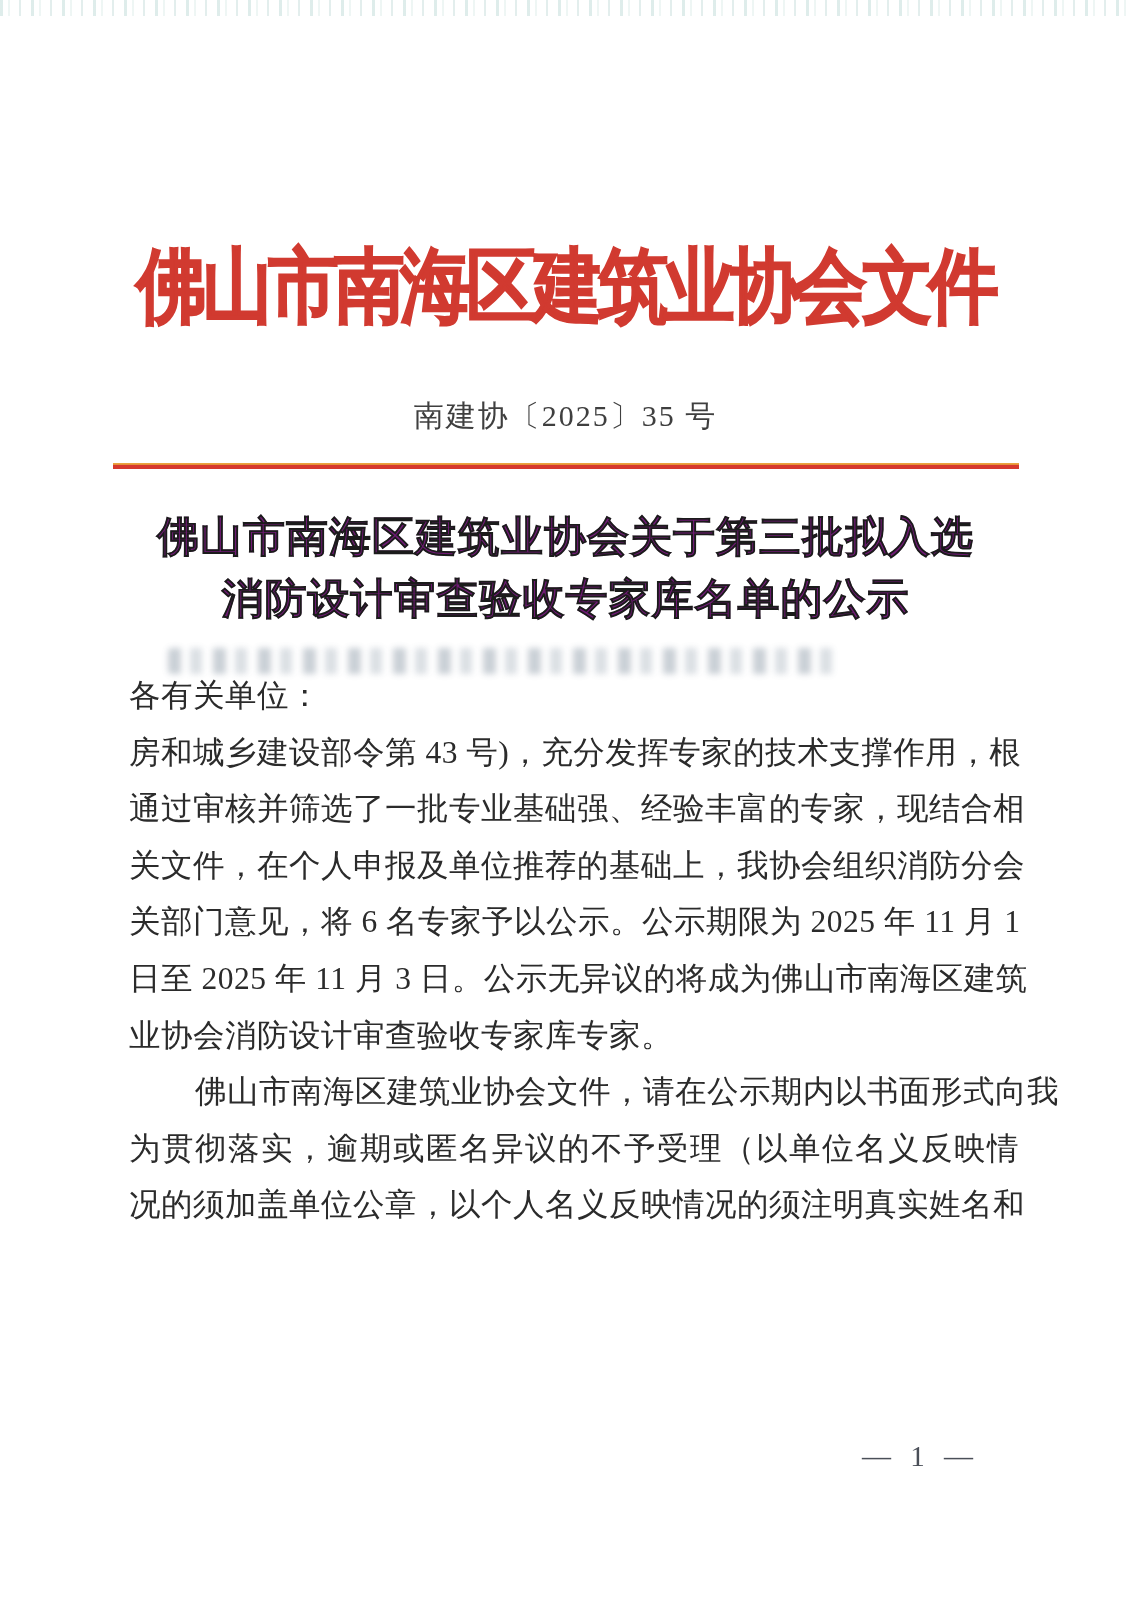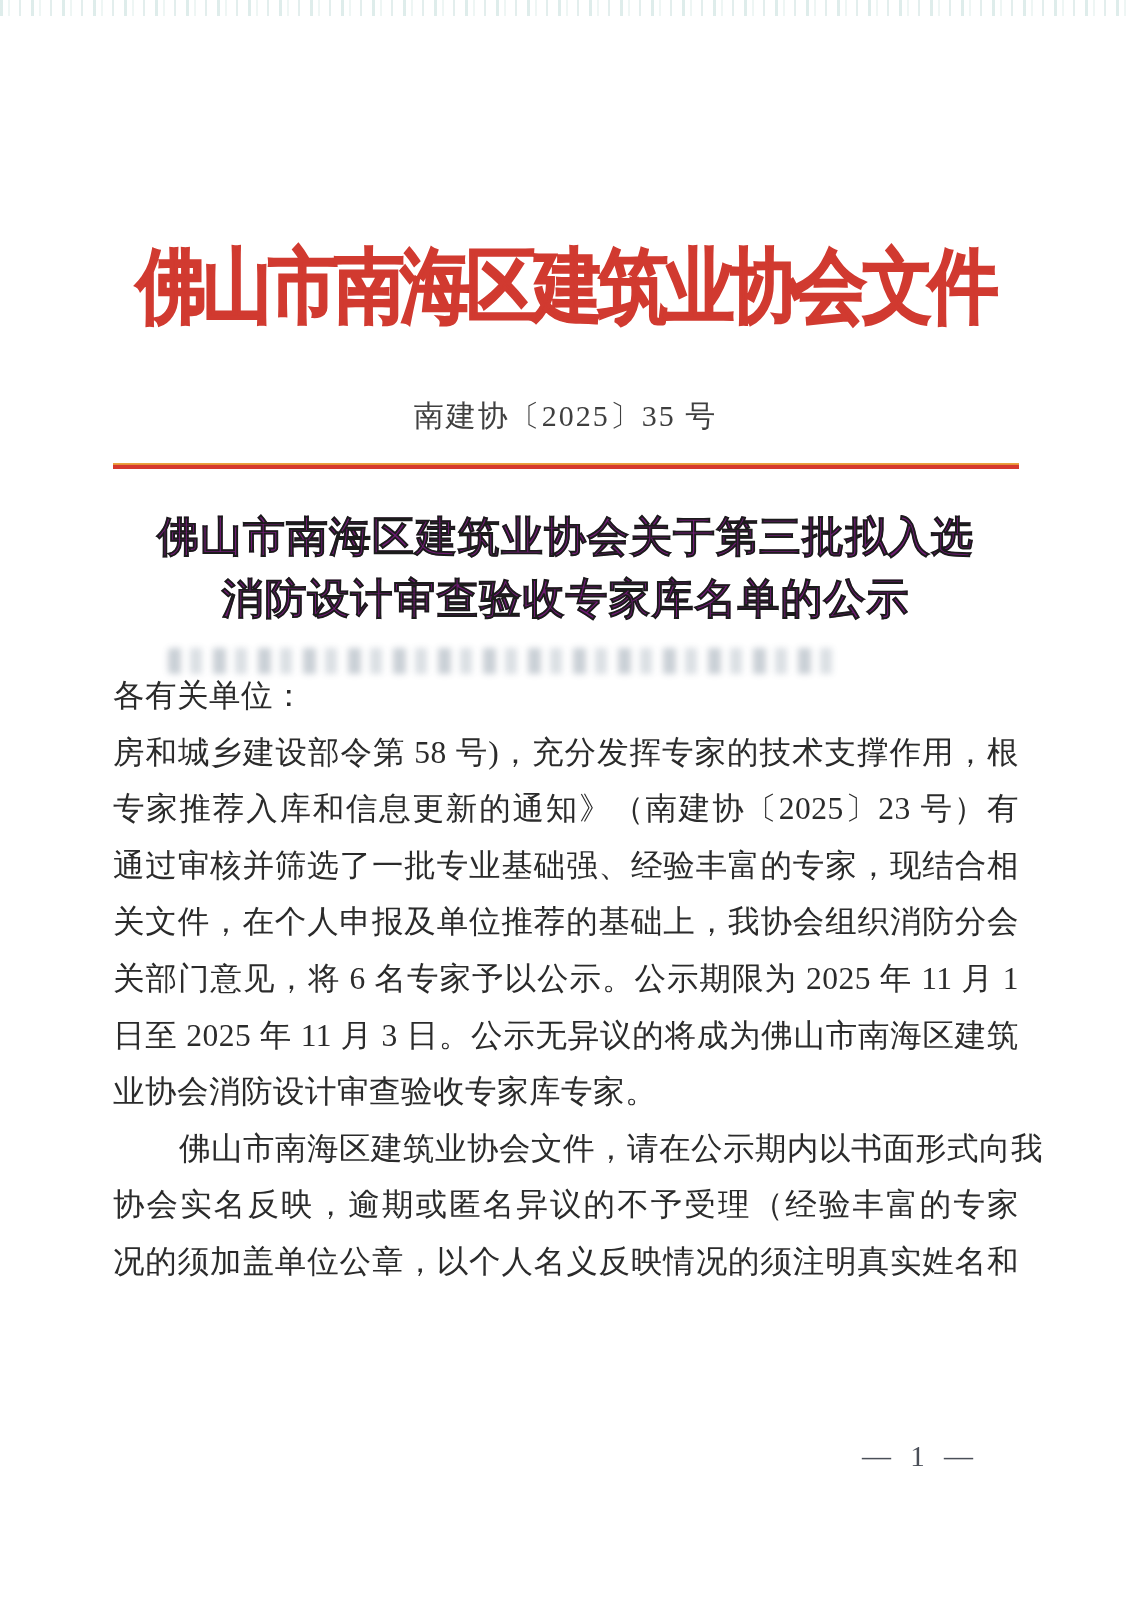--- a/index.html
+++ b/index.html
@@ -117,20 +117,21 @@
     font-size: 31.5px;
     color: #2b2b2b;
   }
   .line {
     height: 56.6px;
     line-height: 56.6px;
     text-align: justify;
     text-align-last: justify;
     white-space: nowrap;
     letter-spacing: 0.5px;
+    margin-left: 16px;
   }
   .line.indent { text-indent: 66px; }
   .line.no-stretch { text-align: left; text-align-last: left; }
 
   
   .page-number {
     position: absolute;
     top: 1440px;
     right: 152px;
     font-size: 29px;
@@ -154,27 +155,26 @@
 
   <div class="doc-title">
     <div>佛山市南海区建筑业协会关于第三批拟入选</div>
     <div>消防设计审查验收专家库名单的公示</div>
   </div>
 
   <div class="bleed-artifact"></div>
 
   <div class="body-block">
     <div class="line no-stretch">各有关单位：</div>
-    <div class="line">房和城乡建设部令第 58 号)，充分发挥专家的技术支撑作用，根</div>
-    <div class="line">专家推荐入库和信息更新的通知》（南建协〔2025〕23 号）有</div>
+    <div class="line">房和城乡建设部令第 43 号)，充分发挥专家的技术支撑作用，根</div>
     <div class="line">通过审核并筛选了一批专业基础强、经验丰富的专家，现结合相</div>
     <div class="line">关文件，在个人申报及单位推荐的基础上，我协会组织消防分会</div>
     <div class="line">关部门意见，将 6 名专家予以公示。公示期限为 2025 年 11 月 1</div>
     <div class="line">日至 2025 年 11 月 3 日。公示无异议的将成为佛山市南海区建筑</div>
     <div class="line no-stretch">业协会消防设计审查验收专家库专家。</div>
     <div class="line indent">佛山市南海区建筑业协会文件，请在公示期内以书面形式向我</div>
-    <div class="line">协会实名反映，逾期或匿名异议的不予受理（经验丰富的专家</div>
+    <div class="line">为贯彻落实，逾期或匿名异议的不予受理（以单位名义反映情</div>
     <div class="line">况的须加盖单位公章，以个人名义反映情况的须注明真实姓名和</div>
   </div>
 
   <div class="page-number">— 1 —</div>
 
 </div>
 
 </body></html>

